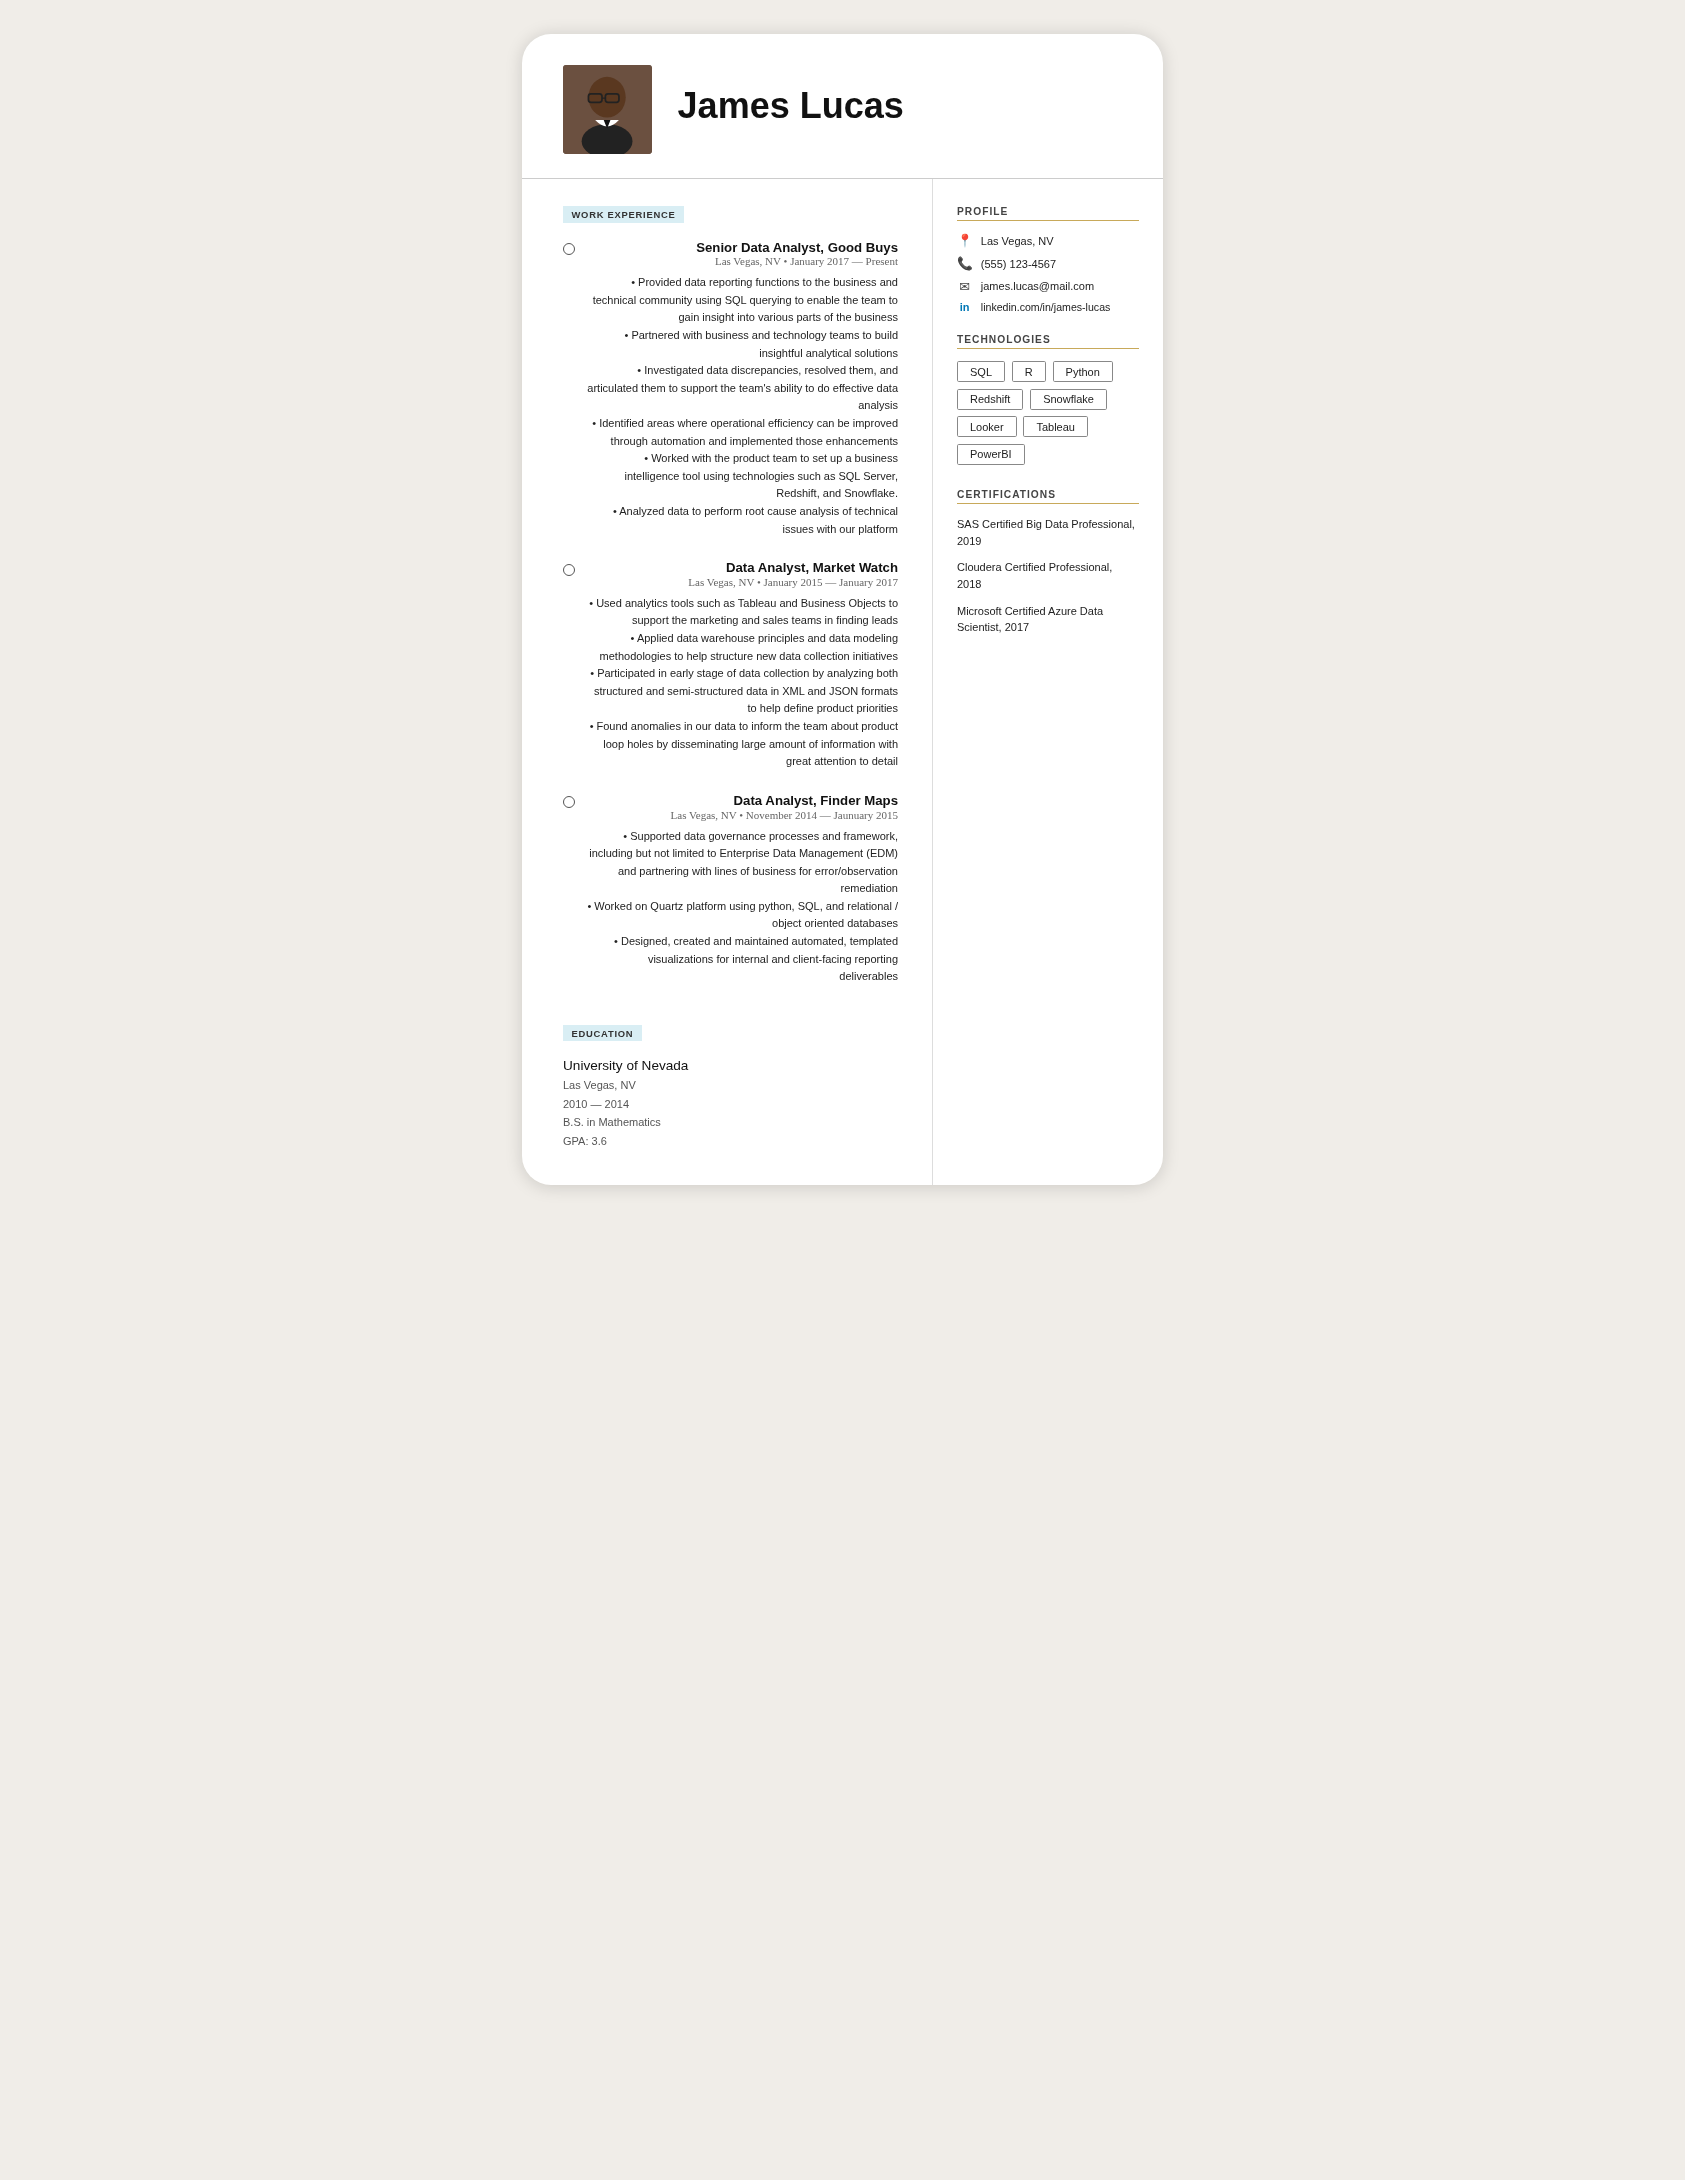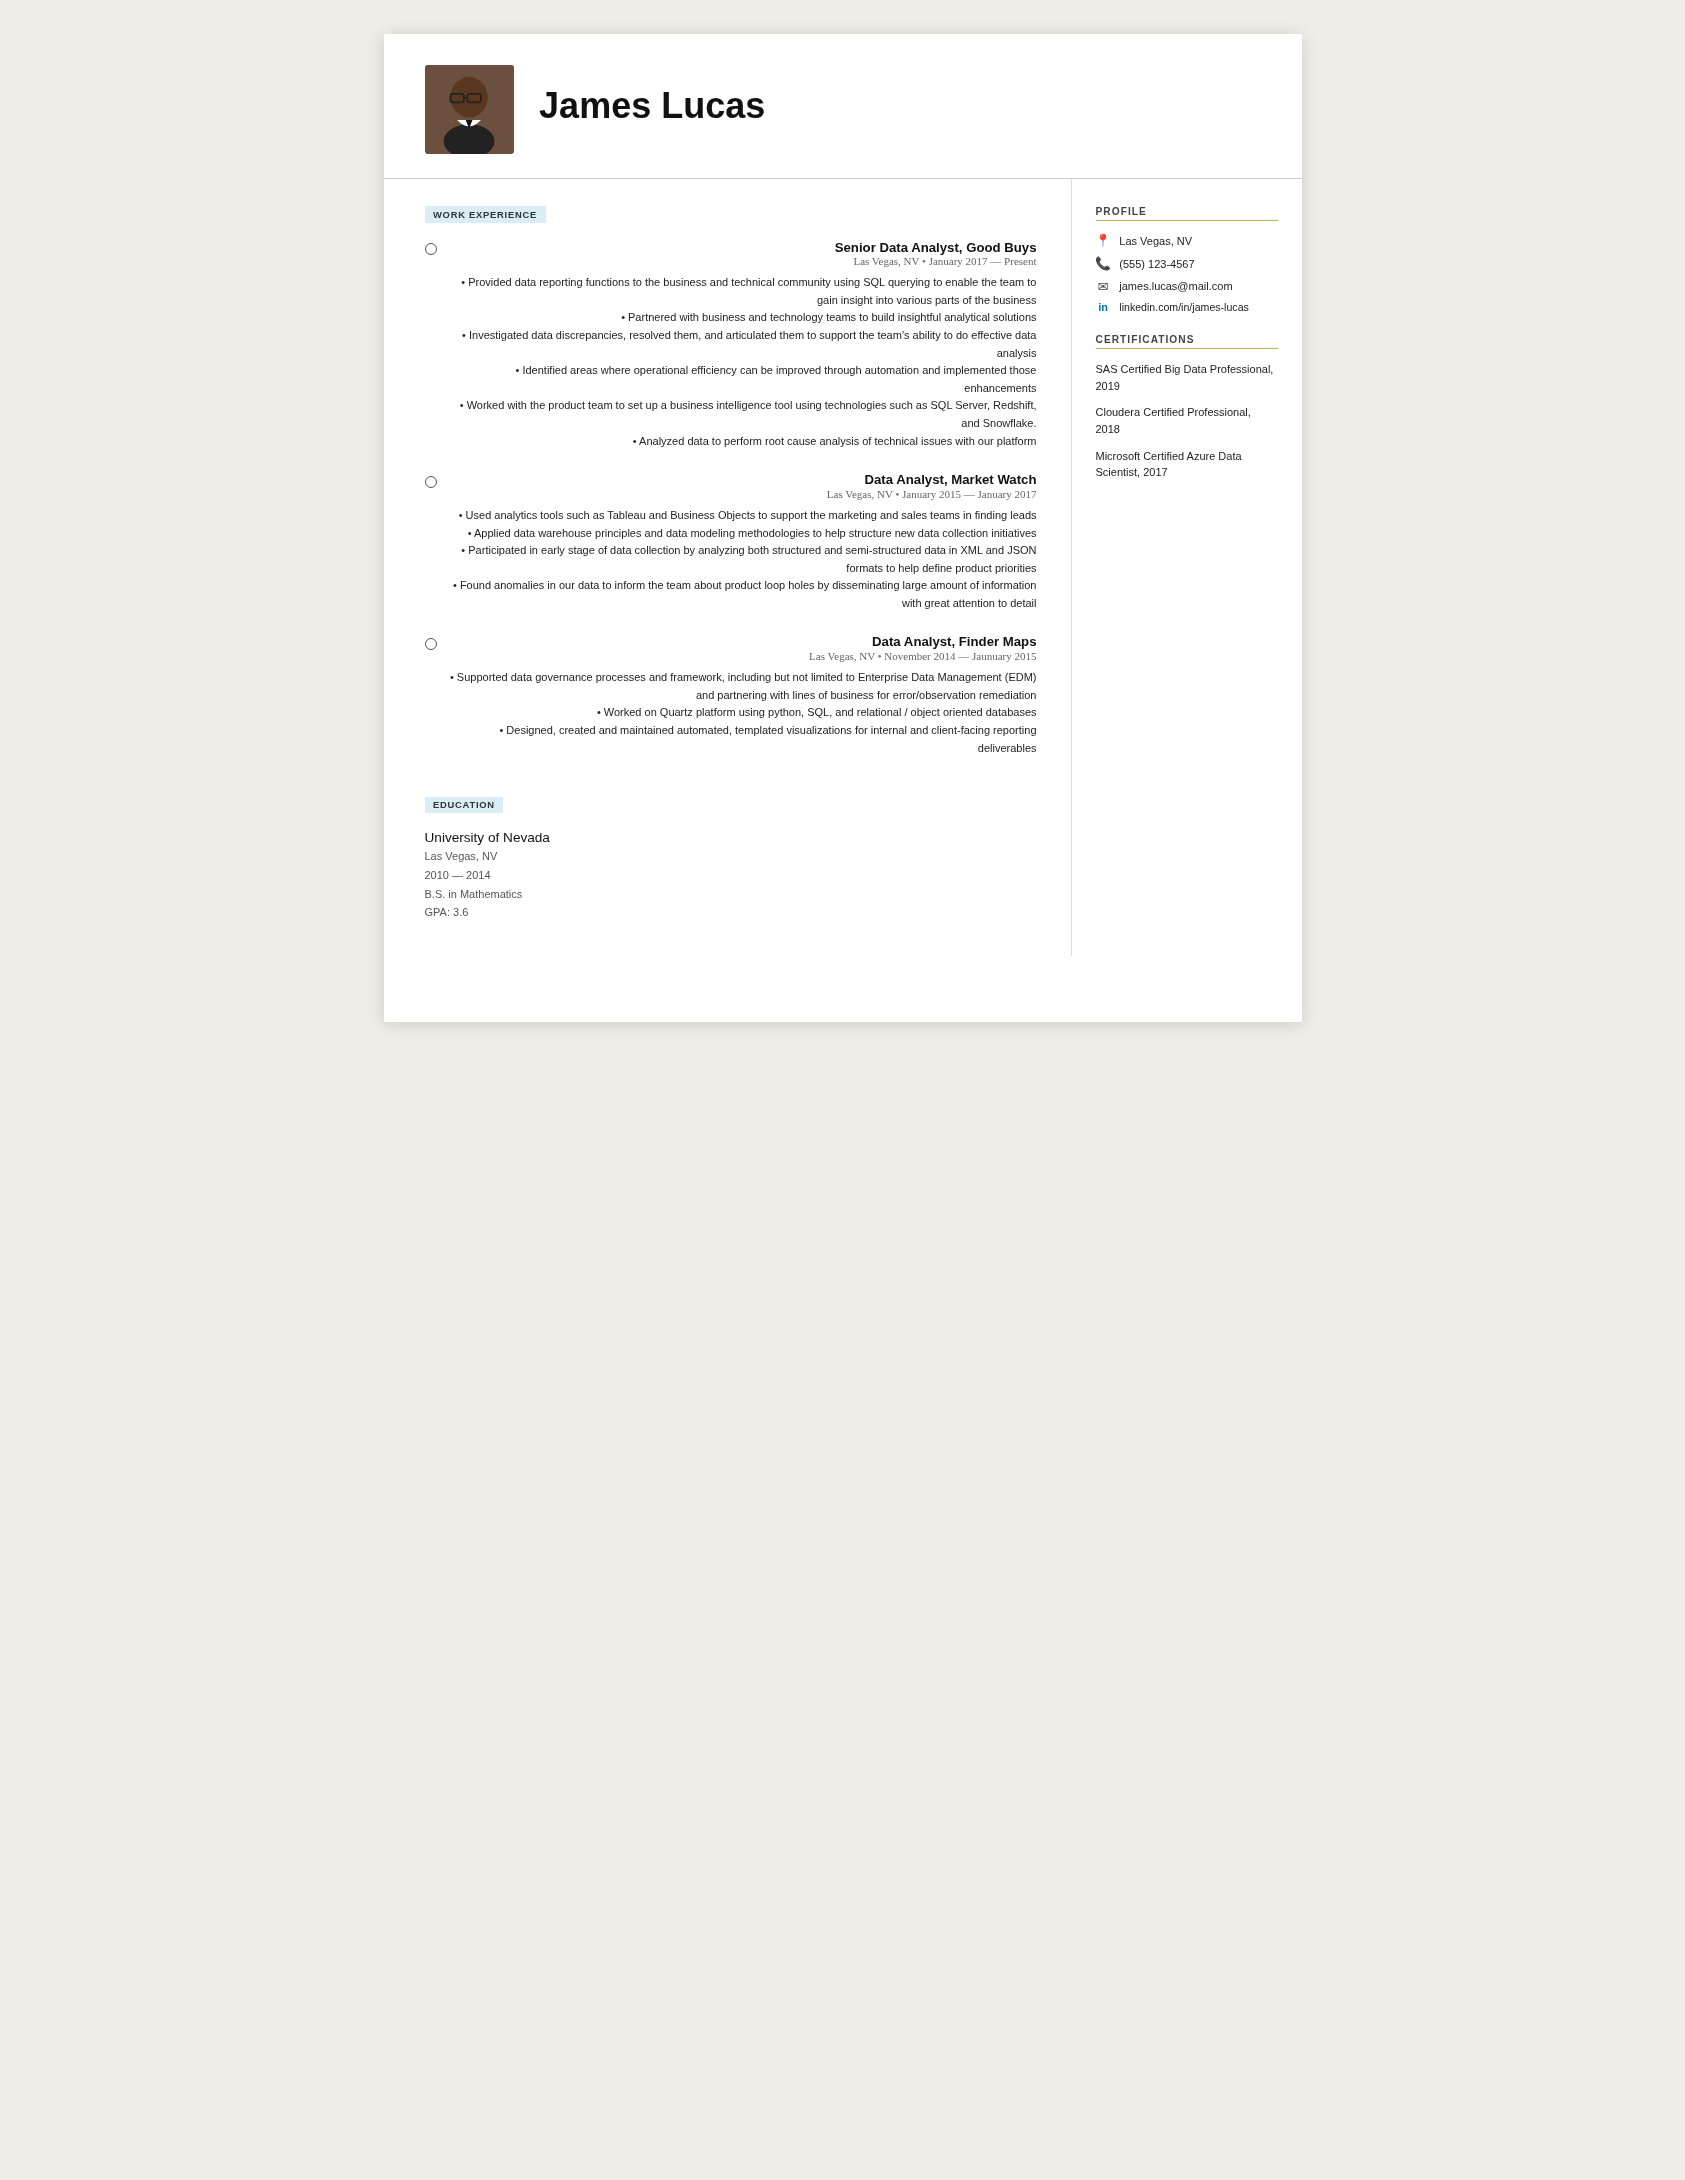--- a/index.html
+++ b/index.html
@@ -7,25 +7,26 @@
       font-family: 'Georgia', serif;
       background: #f0ede8;
       display: flex;
       justify-content: center;
       align-items: flex-start;
       min-height: 100vh;
       padding: 34px 17px;
     }
     .resume {
       background: #fff;
-      width: 918px;
+      width: 641px;
       min-height: 988px;
       box-shadow: 0 1.7px 17px rgba(0,0,0,0.15);
       padding: 0;
       position: relative;
+      border-radius: 29px;
     }
     
     .header {
       display: flex;
       align-items: center;
       padding: 31px 41px 24px 41px;
       border-bottom: 1.3px solid #ccc;
       gap: 25.6px;
     }
     .avatar {
@@ -284,20 +285,33 @@
         <div class="profile-item">
           <span class="profile-icon">✉</span>
           <span>james.lucas@mail.com</span>
         </div>
         <div class="profile-item">
           <span class="profile-icon" style="font-size:11px;font-weight:bold;color:#0077b5;">in</span>
           <span style="font-size:10.6px;">linkedin.com/in/james-lucas</span>
         </div>
       </div>
 
+      <div class="right-section">
+        <div class="section-label-plain">TECHNOLOGIES</div>
+        <div class="tech-grid">
+          <span class="tech-tag">SQL</span>
+          <span class="tech-tag">R</span>
+          <span class="tech-tag">Python</span>
+          <span class="tech-tag">Redshift</span>
+          <span class="tech-tag">Snowflake</span>
+          <span class="tech-tag">Looker</span>
+          <span class="tech-tag">Tableau</span>
+          <span class="tech-tag">PowerBI</span>
+        </div>
+      </div>
 
       <div class="right-section">
         <div class="section-label-plain">CERTIFICATIONS</div>
         <div class="cert-item">SAS Certified Big Data Professional, 2019</div>
         <div class="cert-item">Cloudera Certified Professional, 2018</div>
         <div class="cert-item">Microsoft Certified Azure Data Scientist, 2017</div>
       </div>
 
     </div>
   </div>

